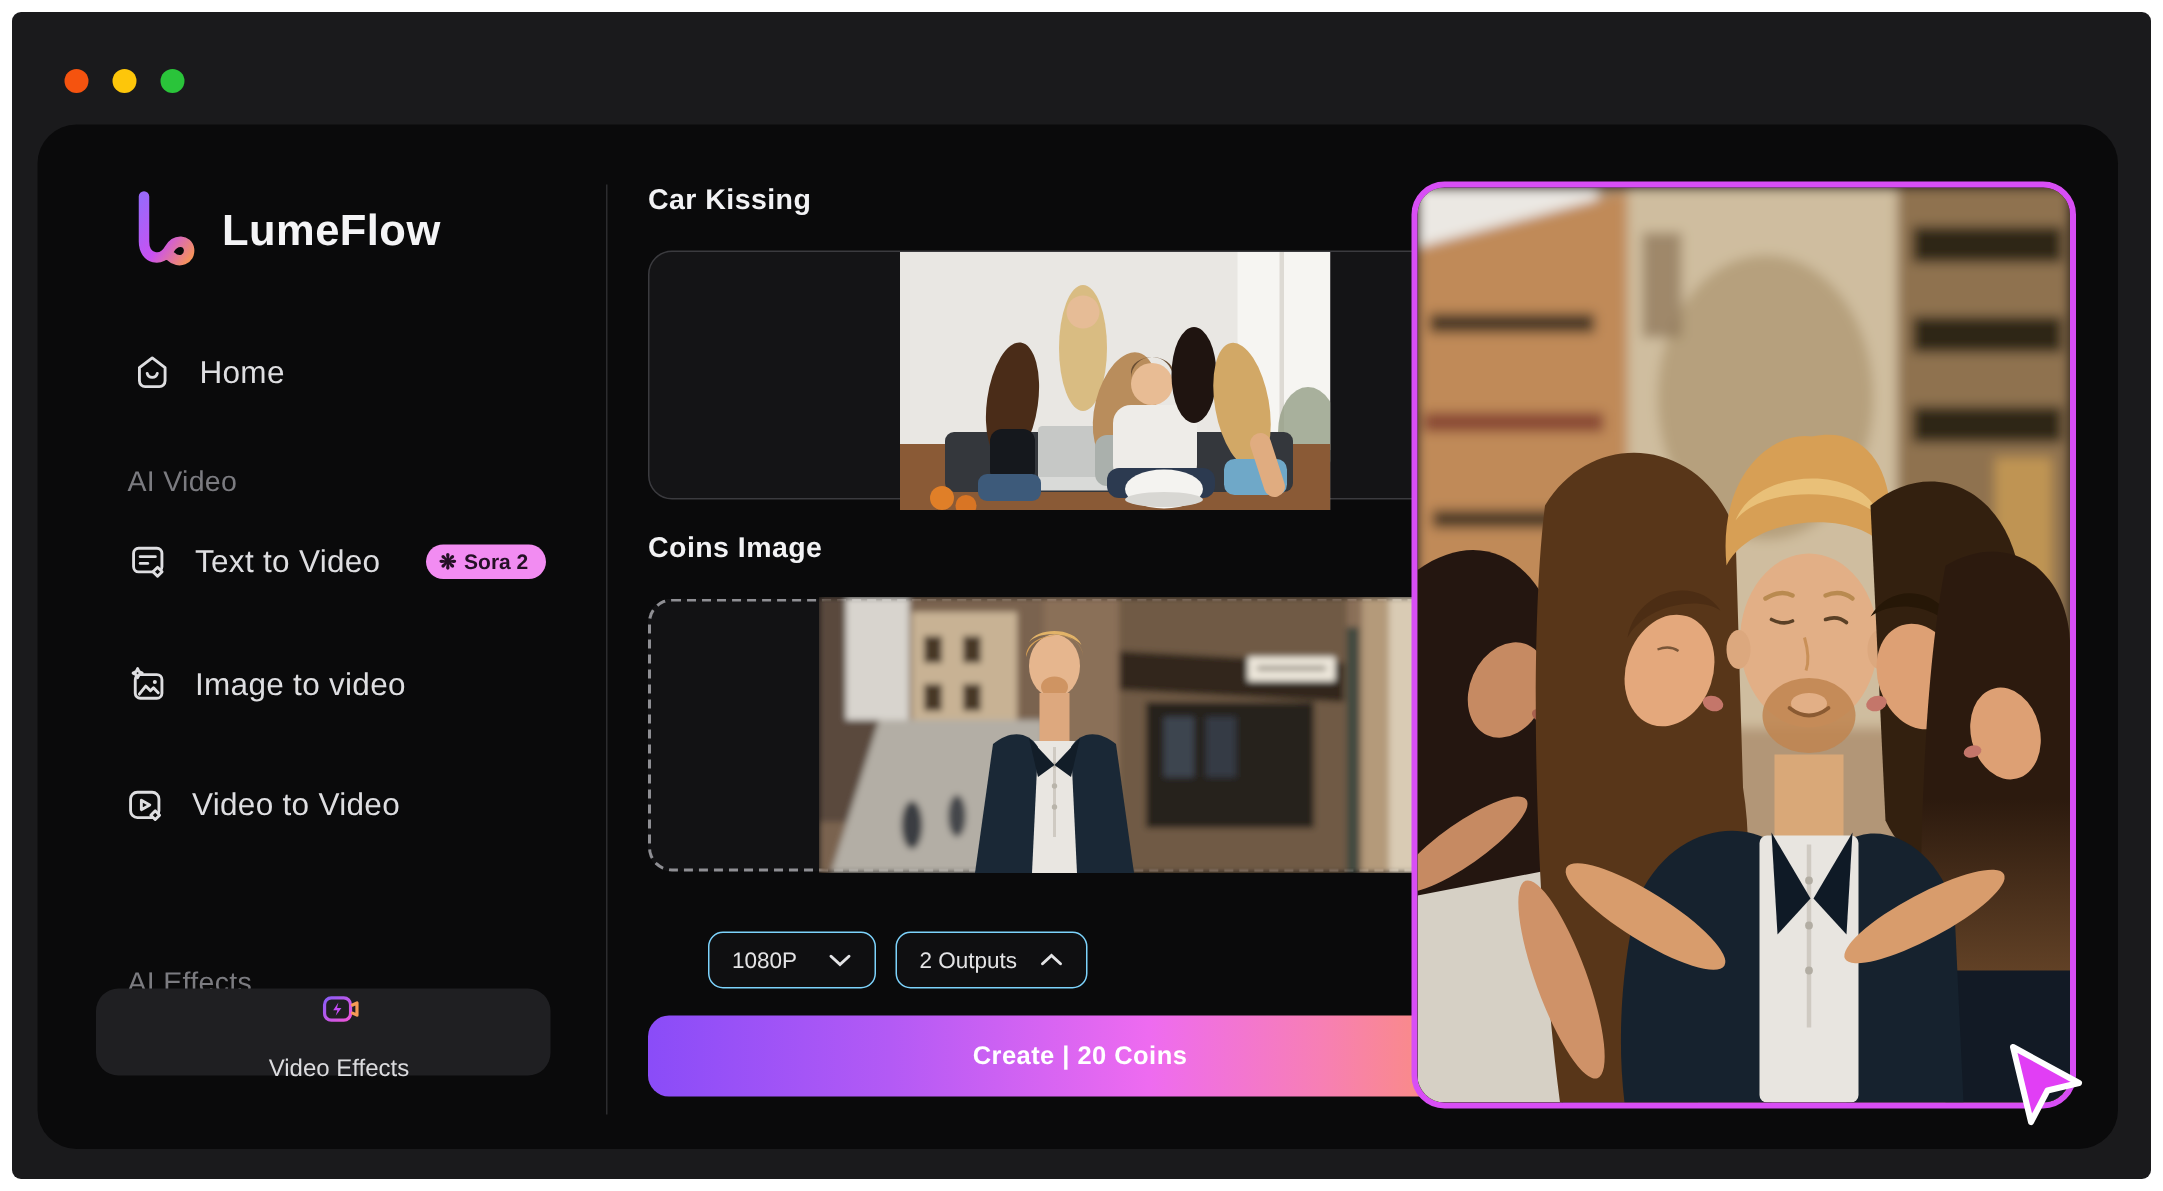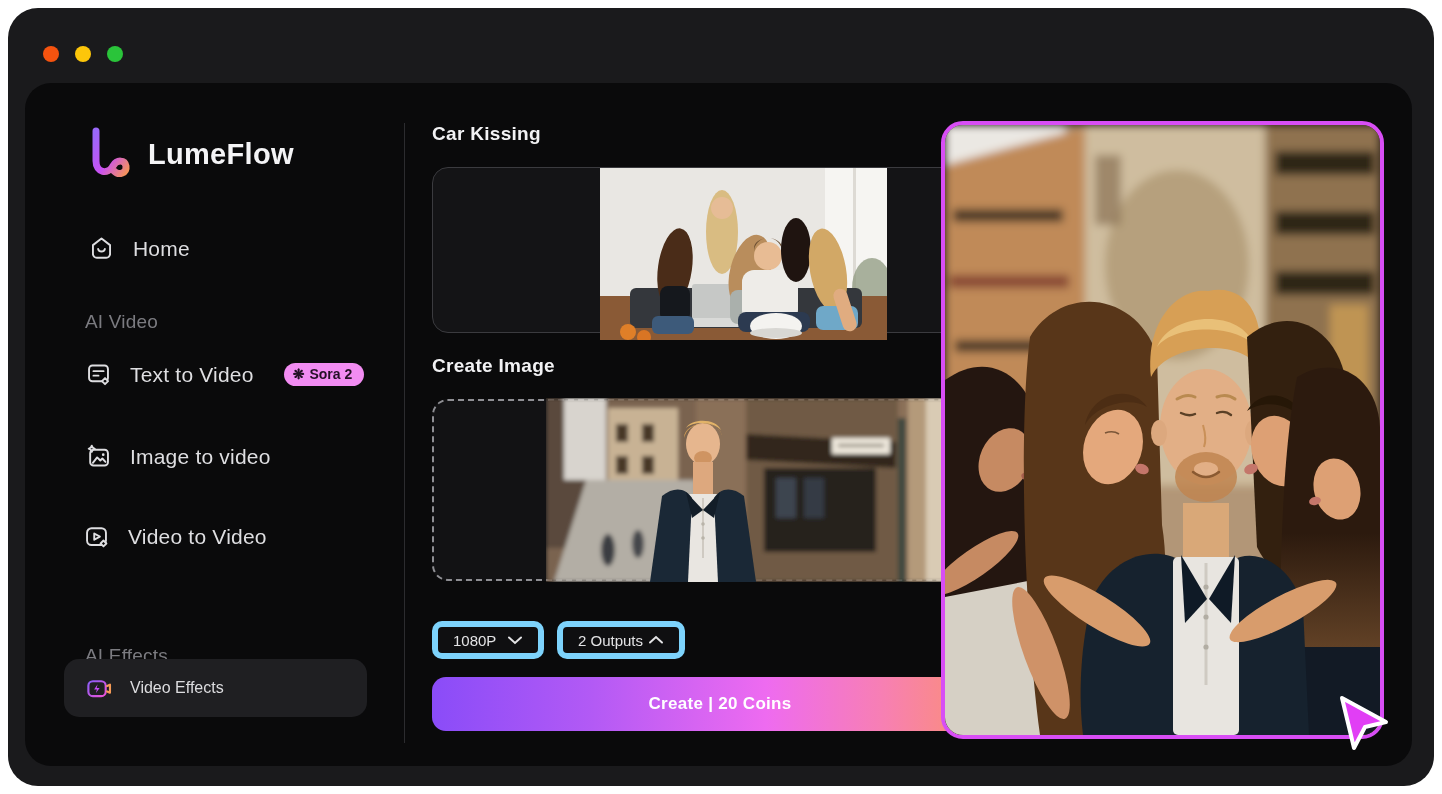--- a/index.html
+++ b/index.html
@@ -2,21 +2,21 @@
 <html><head>
 <meta charset="utf-8">
 <style>
   * { margin:0; padding:0; box-sizing:border-box; }
   html,body { width:1442px; height:794px; background:#ffffff; overflow:hidden;
     font-family:"Liberation Sans", sans-serif; }
   .page { position:relative; width:1442px; height:794px; }
 
   
   .window { position:absolute; left:8px; top:8px; width:1426px; height:778px;
-    background:#1a1a1c; border-radius:30px; }
+    background:#1a1a1c; border-radius:6px; }
   .traffic { position:absolute; left:35px; top:38px; display:flex; gap:16px; }
   .dot { width:16px; height:16px; border-radius:50%; }
   .dot.close { background:#f5530f; }
   .dot.min   { background:#fdc60a; }
   .dot.max   { background:#2ac43a; }
 
   
   .app { position:absolute; left:17px; top:75px; width:1387px; height:683px;
     background:#0a0a0b; border-radius:26px; overflow:hidden; color:#dcdcdf; }
 
@@ -29,42 +29,42 @@
   .navrow .lbl { font-size:21px; font-weight:500; color:#dedee1; letter-spacing:.2px; white-space:nowrap; }
   .sect { position:absolute; font-size:19px; font-weight:500; color:#7b7b80; letter-spacing:.2px;text-align:center; }
   .row-home   { left:63px; top:152px; }
   .sect-video { left:60px; top:228px; }
   .row-ttv    { left:60px; top:278px; }
   .row-itv    { left:60px; top:360px; }
   .row-vtv    { left:58px; top:440px; }
   .sect-fx    { left:60px; top:531px;margin-top:31px; }
   .active-item { position:absolute; left:39px; top:576px; width:303px; height:58px;
     background:#1f1f22; border-radius:15px; display:flex; align-items:center; gap:18px;
-    padding-left:21px; cursor:pointer; }
+    padding-left:21px; cursor:pointer;flex-direction:column; }
   .badge { display:inline-flex; align-items:center; gap:5px; background:#f28cf2;
     color:#241026; border-radius:999px; padding:3px 12px 4px 9px; font-size:14px;
     font-weight:700; margin-left:12px; }
   .badge .oa { font-size:14px; line-height:1; }
 
   
   .m-title { position:absolute; left:407px; font-size:19px; font-weight:700;
     color:#f2f2f4; letter-spacing:.3px; }
   .t1 { top:40px; } .t2 { top:272px; }
   .template-box { position:absolute; left:407px; top:84px; width:576px; height:166px;
     background:#141416; border:1px solid #3b3b3f; border-radius:16px; cursor:pointer; }
   .template-photo { position:absolute; left:575px; top:85px; width:287px; height:172px;
     overflow:hidden; }
   .upload-box { position:absolute; left:407px; top:316px; width:576px; height:182px;
     background:#121214; border:2px dashed #8f8f94; border-radius:16px; cursor:pointer; }
   .upload-photo { position:absolute; left:521px; top:315px; width:462px; height:184px;
     overflow:hidden; }
-  .sel { position:absolute; top:538px; height:38px; border:6px solid #7dd3fc;
+  .sel { position:absolute; top:538px; height:38px; border:1px solid #7dd3fc;
     border-radius:10px; background:#0f0f11; display:flex; align-items:center;
     justify-content:space-between; padding:0 15px; font-size:15px; color:#e3e3e5;
-    cursor:pointer; }
+    cursor:pointer;margin-left:40px; }
   .sel-res { left:407px; width:112px; }
   .sel-out { left:532px; width:128px; }
   .create-btn { position:absolute; left:407px; top:594px; width:576px; height:54px;
     border:none; border-radius:14px; cursor:pointer; color:#ffffff; font-size:17px;
     font-weight:700; letter-spacing:.3px; font-family:"Liberation Sans", sans-serif;
     background:linear-gradient(90deg,#8a4cf8 0%,#b35af5 28%,#ee6bf0 58%,#f77fb4 78%,#fb9170 96%); }
 
   
   .overlay { position:absolute; left:916px; top:38px; width:443px; height:618px;
     border:4px solid #d84ef5; border-radius:22px; overflow:hidden; background:#1a1410; z-index:5; }
@@ -203,21 +203,21 @@
         <rect x="138" y="144" width="72" height="20" rx="8" fill="#2c3a50"></rect>
         <ellipse cx="196" cy="82" rx="15" ry="32" fill="#1f1410"></ellipse>
         <ellipse cx="228" cy="102" rx="18" ry="42" fill="#d2a866" transform="rotate(-10 228 102)"></ellipse>
         <rect x="216" y="138" width="42" height="24" rx="7" fill="#6fa8c8"></rect>
         <rect x="238" y="120" width="14" height="44" rx="7" fill="#e0ac80" transform="rotate(-18 245 142)"></rect>
         <ellipse cx="176" cy="158" rx="26" ry="13" fill="#f4f3f0"></ellipse>
         <ellipse cx="176" cy="165" rx="26" ry="5" fill="#d8d7d3"></ellipse>
       </svg>
     </div>
 
-    <div class="m-title t2">Create Image</div>
+    <div class="m-title t2">Coins Image</div>
 
     <div class="upload-box"></div>
     <div class="upload-photo">
       <svg width="462" height="184" viewBox="0 0 462 184">
         <defs>
               <filter id="b1" x="-10%" y="-10%" width="120%" height="120%">
                 <feGaussianBlur stdDeviation="2.2"></feGaussianBlur>
               </filter>
             </defs>
         <g filter="url(#b1)">

